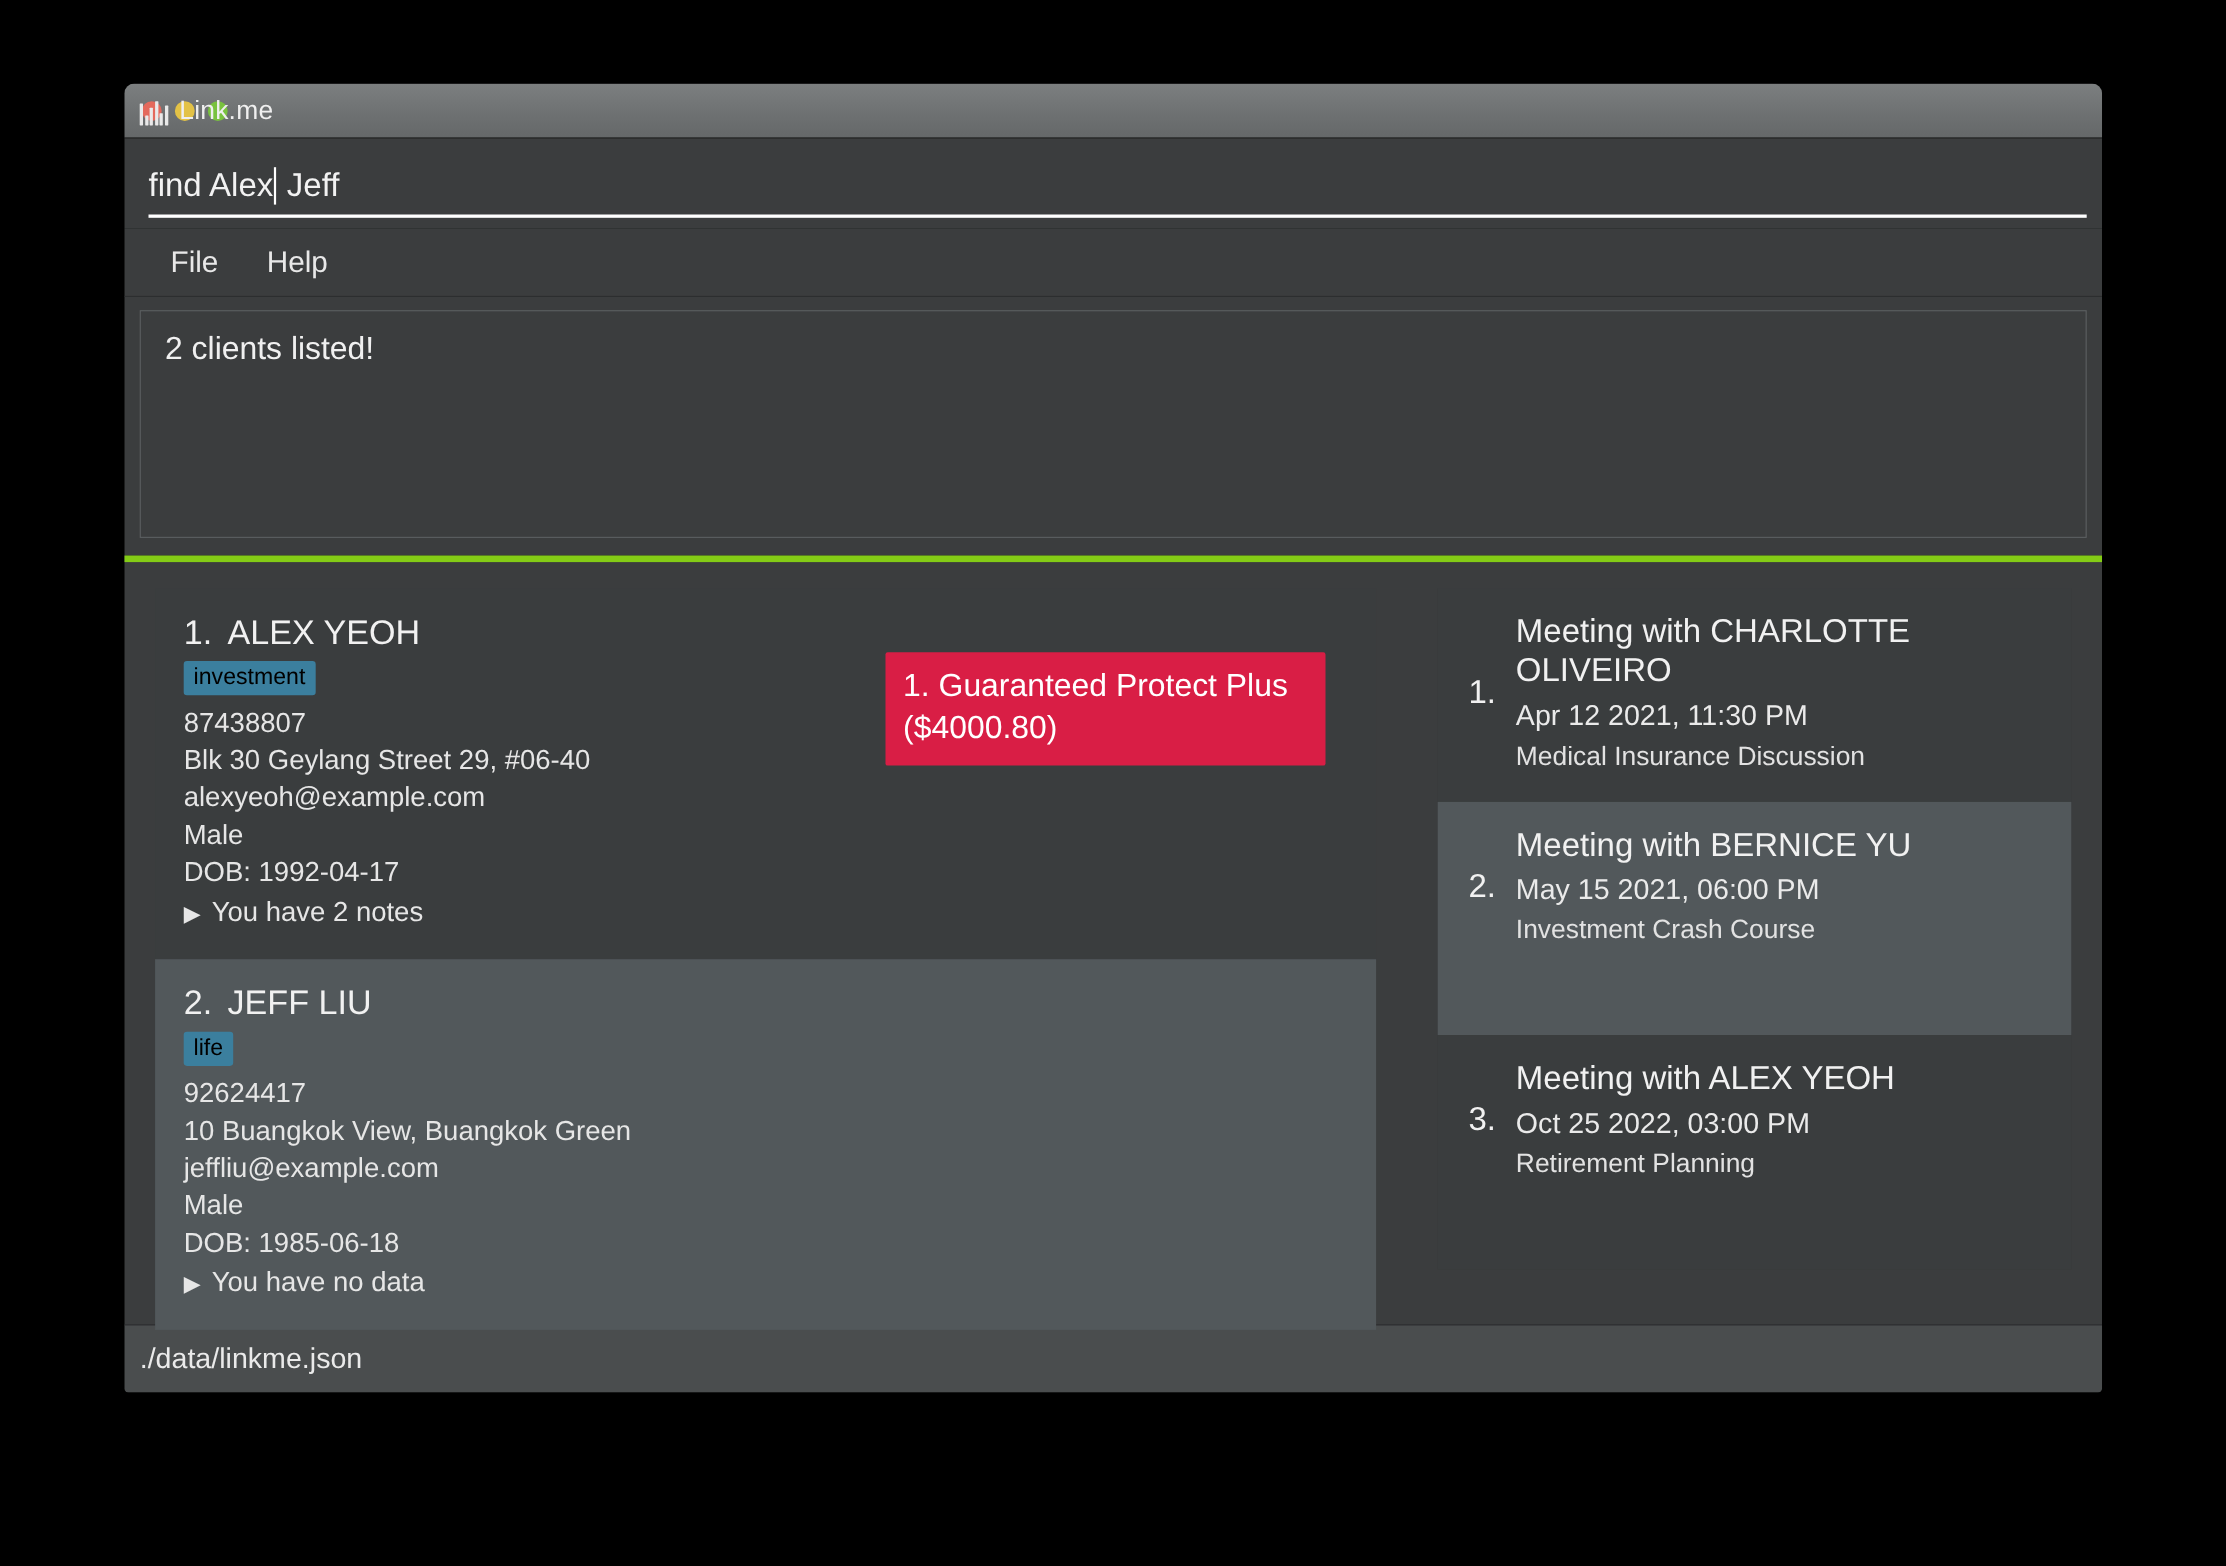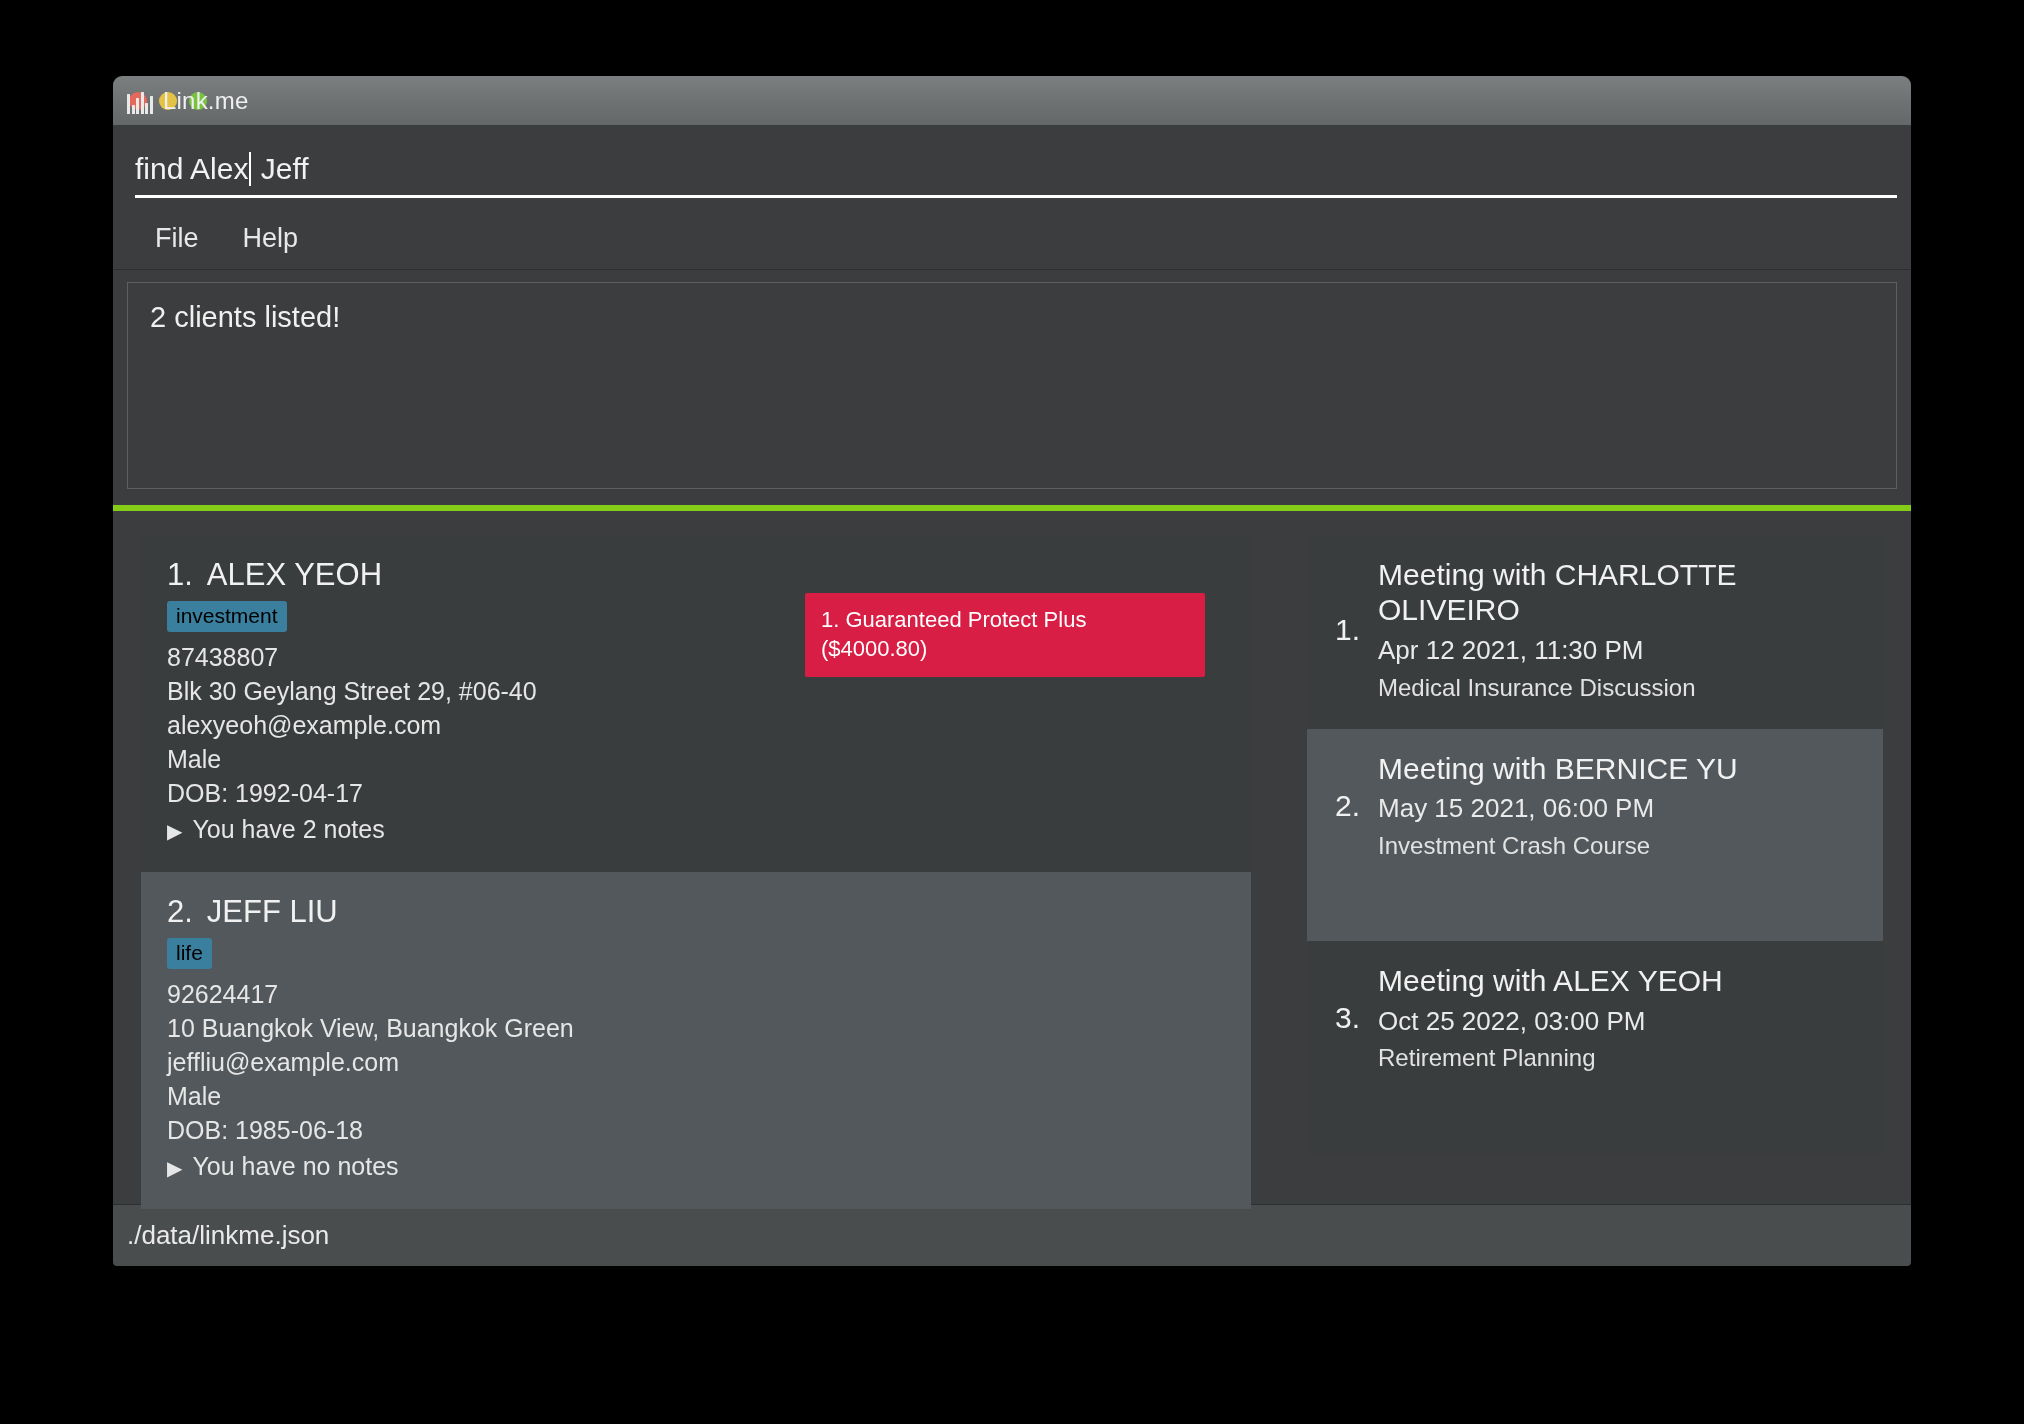--- a/index.html
+++ b/index.html
@@ -210,21 +210,21 @@
     font-size: 25px;
     line-height: 1.36;
     margin-top: 2px;
     white-space: nowrap;
   }
   .notes-line .arrow { margin-right: 10px; font-size: 20px; }
 
   .policy-badge {
     background: #d91e45;
     color: #ffffff;
-    font-size: 22px;
+    font-size: 29px;
     line-height: 1.32;
     padding: 12px 16px 14px 16px;
     border-radius: 2px;
     max-width: 400px;
   }
 
   
   #meeting-panel {
     flex: 1 1 auto;
     background: #3a3d3e;
@@ -360,21 +360,21 @@
           </div>
           <div class="tag-row">
             <span class="tag">life</span>
           </div>
           <div class="client-line">92624417</div>
           <div class="client-line">10 Buangkok View, Buangkok Green</div>
           <div class="client-line">jeffliu@example.com</div>
           <div class="client-line">Male</div>
           <div class="client-line">DOB: 1985-06-18</div>
           <div class="notes-line">
-            <span class="arrow">▶</span><span>You have no notes</span>
+            <span class="arrow">▶</span><span>You have no data</span>
           </div>
         </div>
         <div class="client-extra"></div>
       </div>
 
     </div>
 
     <div id="meeting-panel">
 
       <div class="meeting-card base wrapped">

